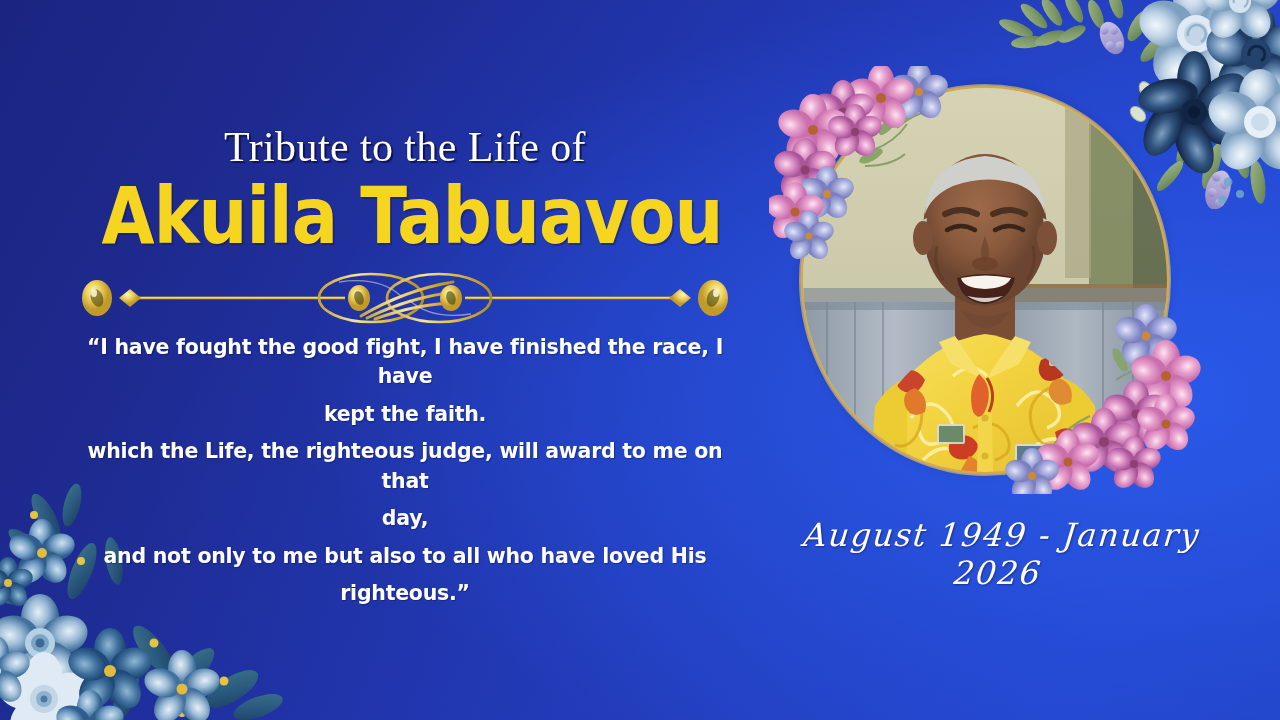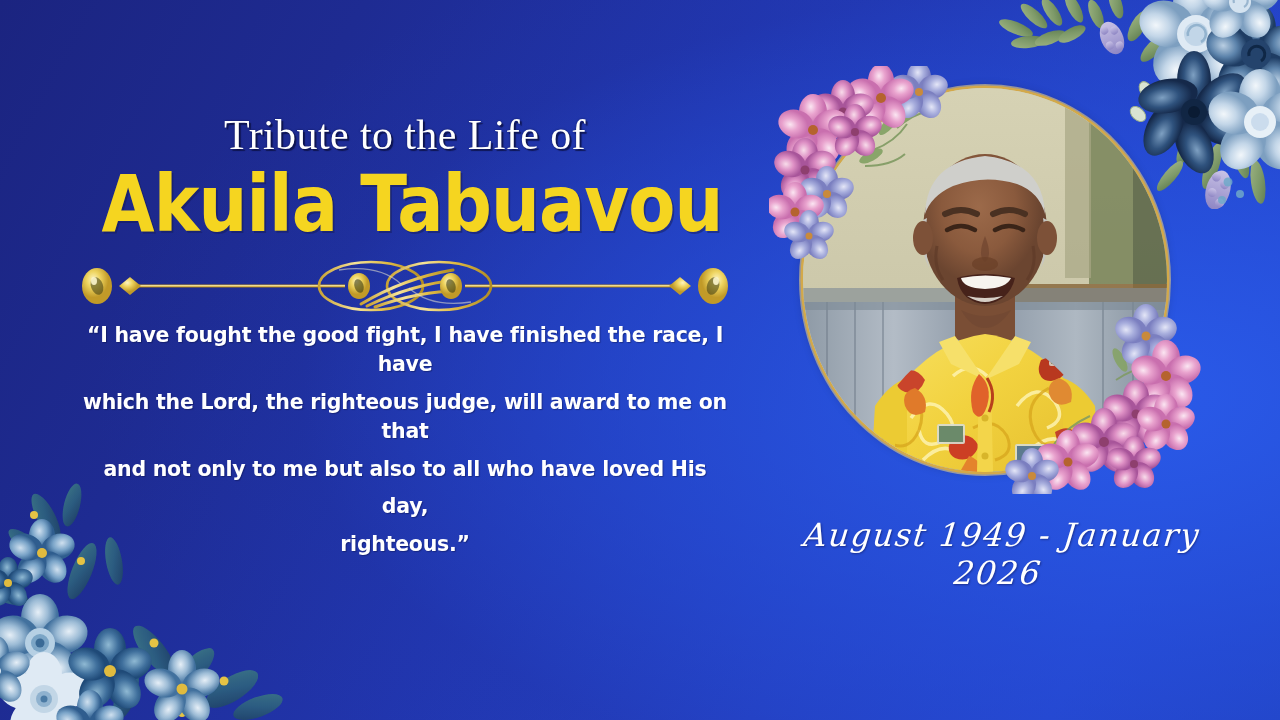--- a/index.html
+++ b/index.html
@@ -46,21 +46,21 @@
   }
   #portrait-photo { position: absolute; inset: 0; }
   .pf-flowers { position: absolute; pointer-events: none; }
   #pf-flowers-tl { left: -34px; top: -22px; width: 230px; height: 215px; }
   #pf-flowers-br { right: -38px; bottom: -22px; width: 235px; height: 210px; }
 
   
   #text-col {
     position: absolute;
     left: 60px;
-    top: 112px;
+    top: 124px;
     width: 690px;
     text-align: center;
   }
   #tribute-heading {
     font-family: "Liberation Serif", "DejaVu Serif", serif;
     font-size: 42px;
     line-height: 1.12;
     color: #ffffff;
     letter-spacing: 0.4px;
     text-shadow: 2px 2px 1px rgba(10,14,60,0.75), 0 0 2px rgba(8,12,50,0.6);
@@ -845,22 +845,23 @@
           <ellipse cx="284" cy="26" rx="4.5" ry="7" fill="#3a3a12" opacity="0.6" transform="rotate(-18 284 26)"></ellipse>
           <ellipse cx="376" cy="26" rx="11" ry="13" fill="url(#goldBulb)"></ellipse>
           <ellipse cx="376" cy="26" rx="4.5" ry="7" fill="#3a3a12" opacity="0.6" transform="rotate(-18 376 26)"></ellipse>
         </g>
       </svg>
     </div>
 
 
     <div id="scripture-body">
       <p>“I have fought the good fight, I have finished the race, I have</p>
-      <p>which the Lord, the righteous judge, will award to me on that</p>
+      <p>kept the faith.</p>
+      <p>which the Life, the righteous judge, will award to me on that</p>
+      <p>day,</p>
       <p>and not only to me but also to all who have loved His</p>
-      <p>day,</p>
       <p>righteous.”</p>
     </div>
   </div>
 
   <div id="life-dates">August 1949  -  January 2026</div>
 
 </div>
 
 </body></html>

